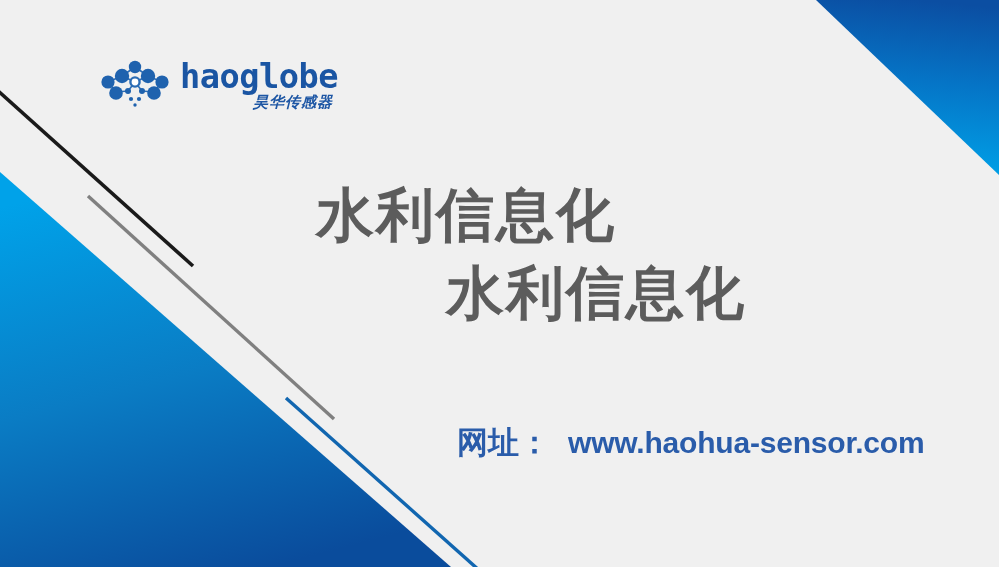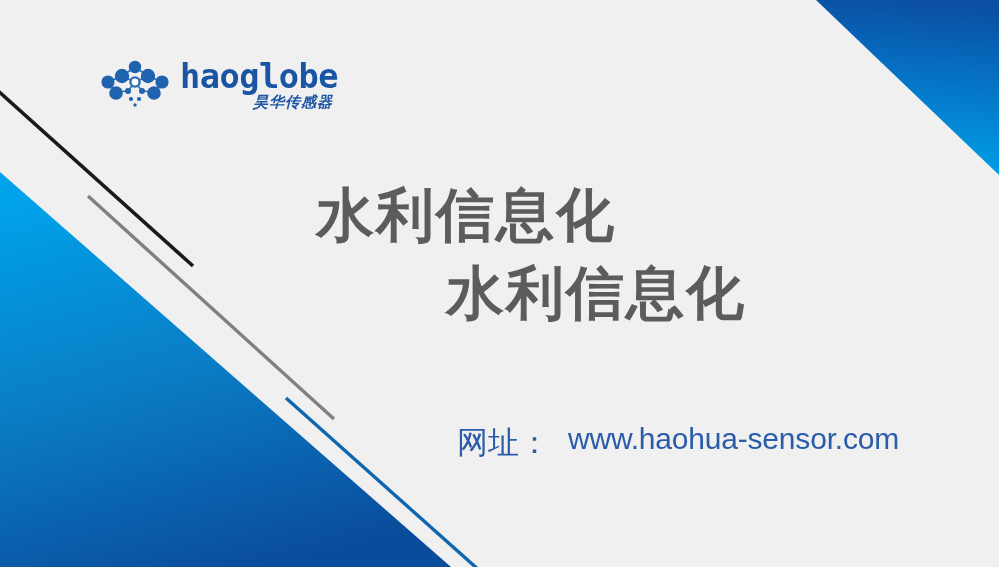--- a/index.html
+++ b/index.html
@@ -87,23 +87,24 @@
     white-space: nowrap;
     line-height: 1.1;
   }
 
   
   .website-line {
     position: absolute;
     left: 457px;
     top: 422px;
     display: flex;
-    align-items: flex-start;
+    align-items: center;
     white-space: nowrap;
     color: #2a5caa;
+    font-weight: bold;
   }
   .website-label {
     font-size: 31px;
     letter-spacing: 0px;
     color: #2a5caa;
   }
   .website-url {
     font-size: 30px;
     letter-spacing: -0.2px;
     color: #2a5caa;

